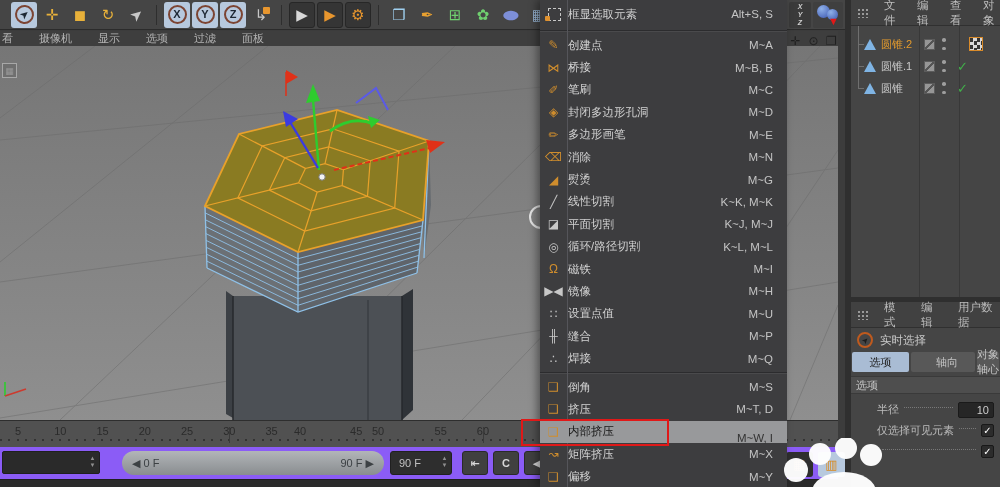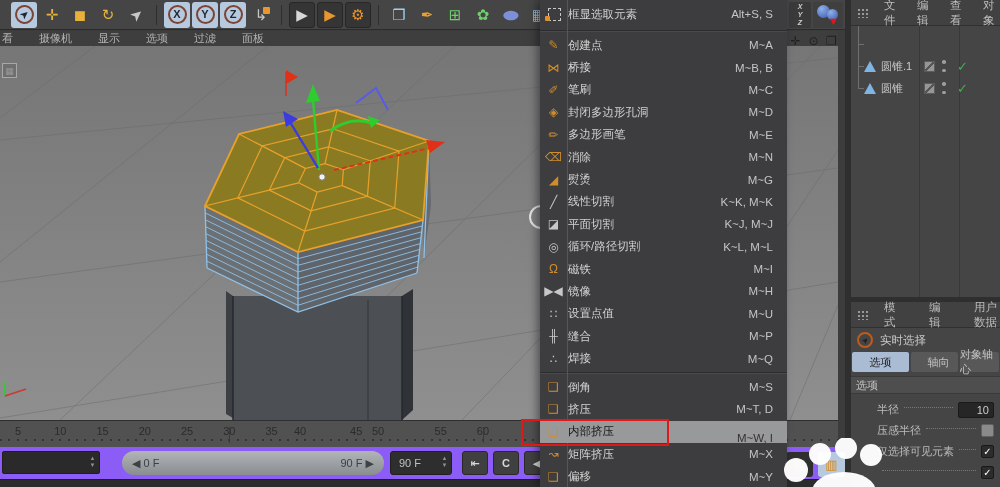--- a/index.html
+++ b/index.html
@@ -356,20 +356,30 @@
           <span>编辑</span>
           <span>查看</span>
           <span>对象</span>
         </span>
     </div>
     <div class="om-tree" id="om-tree">
       <div class="om-col" style="left:68px"></div>
       <div class="om-col" style="left:108px"></div>
       <div class="om-branch" style="left:7px;top:0;width:1px;height:62px"></div>
     <div class="om-branch" style="left: 7px; top: 18px; width: 6px; height: 1px;"></div>
+        <div class="om-row" style="top: 7px;">
+          <span class="cone-icon editable"></span>
+          <span class="om-name selected">圆锥.2</span>
+          <span class="om-chip"></span>
+          <span class="om-dots">
+            <i></i>
+            <i></i>
+          </span>
+          <span class="om-tag"></span>
+        </div>
         <div class="om-branch" style="left: 7px; top: 40px; width: 6px; height: 1px;"></div>
         <div class="om-row" style="top: 29px;">
           <span class="cone-icon"></span>
           <span class="om-name">圆锥.1</span>
           <span class="om-chip"></span>
           <span class="om-dots">
             <i></i>
             <i></i>
           </span>
           <span class="om-check">✓</span>
@@ -382,48 +392,43 @@
           <span class="om-dots">
             <i></i>
             <i></i>
           </span>
           <span class="om-check">✓</span>
         </div>
       </div>
     <div class="panel-divider"></div>
     <div class="panel-menubar">
       <span class="panel-handle"></span>
-      <span id="attr-menu" style="display:flex;gap:32px;">
+      <span id="attr-menu" style="display:flex;gap:16px;">
           <span>模式</span>
           <span>编辑</span>
           <span>用户数据</span>
         </span>
     </div>
     <div class="attr-title">
       <span class="ls-icon">
           <b>➤</b>
         </span>
       <span>实时选择</span>
     </div>
     <div class="attr-tabs" id="attr-tabs">
         <span class="attr-tab active" style="width: 57px;">选项</span>
-        <span class="attr-tab" style="width: 47px; padding-left: 8px;">轴向</span>
+        <span class="attr-tab" style="width: 64px; padding-left: 8px;">轴向</span>
         <span class="attr-tab" style="flex: 1 1 0%;">对象轴心</span>
       </div>
     <div class="attr-section">选项</div>
     <div class="attr-rows" id="attr-rows">
         <div class="attr-row">
           <span>半径</span>
           <span class="leader"></span>
           <span class="num-field">10</span>
-        </div>
-        <div class="attr-row">
-          <span>压感半径</span>
-          <span class="leader"></span>
-          <span class="cb off"></span>
         </div>
         <div class="attr-row">
           <span>仅选择可见元素</span>
           <span class="leader"></span>
           <span class="cb on">✓</span>
         </div>
         <div class="attr-row">
           <span class="leader"></span>
           <span class="cb on">✓</span>
         </div>

